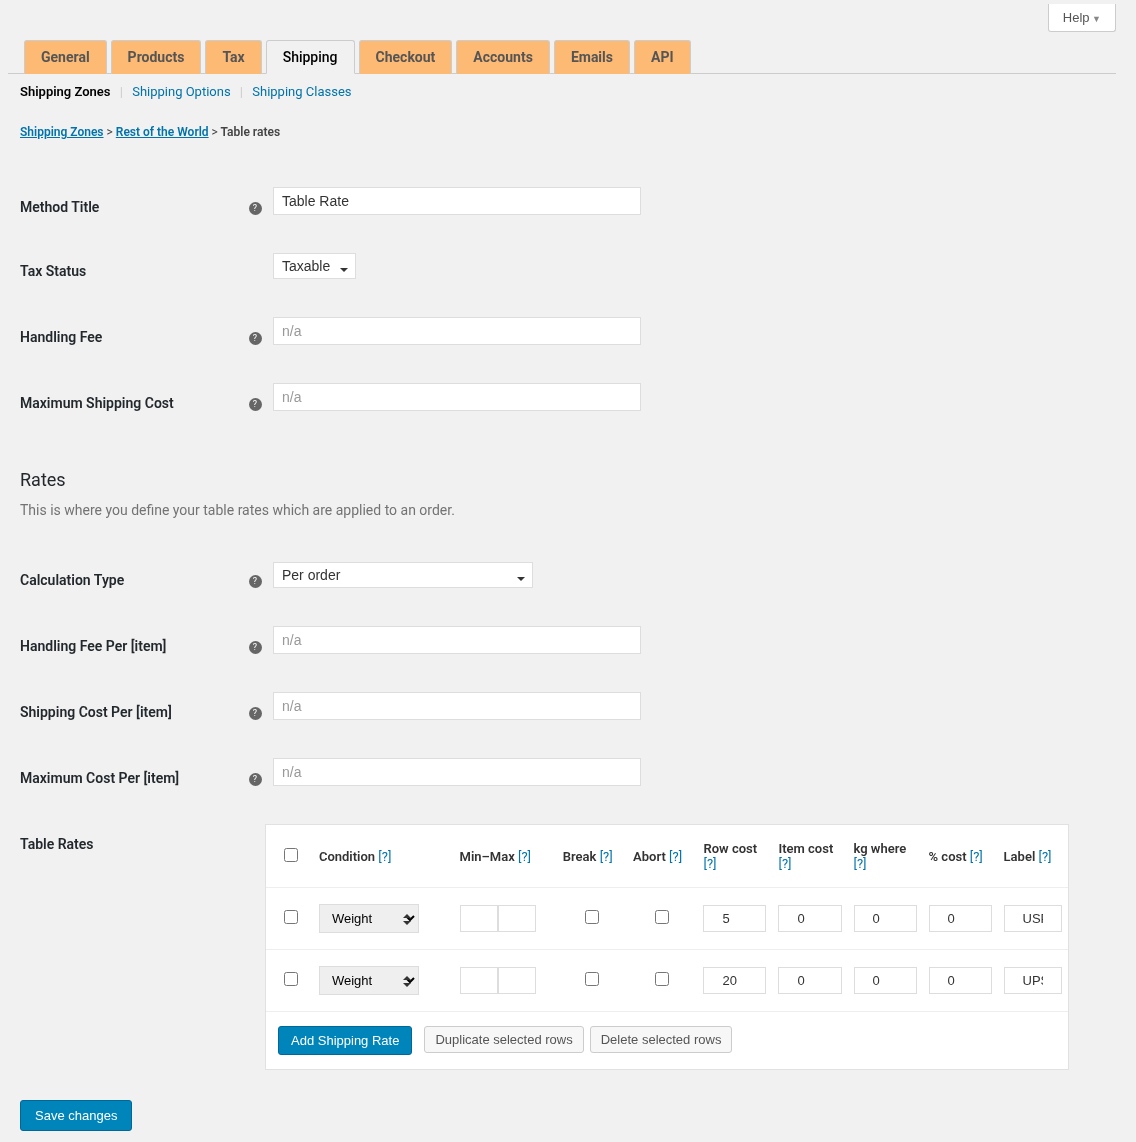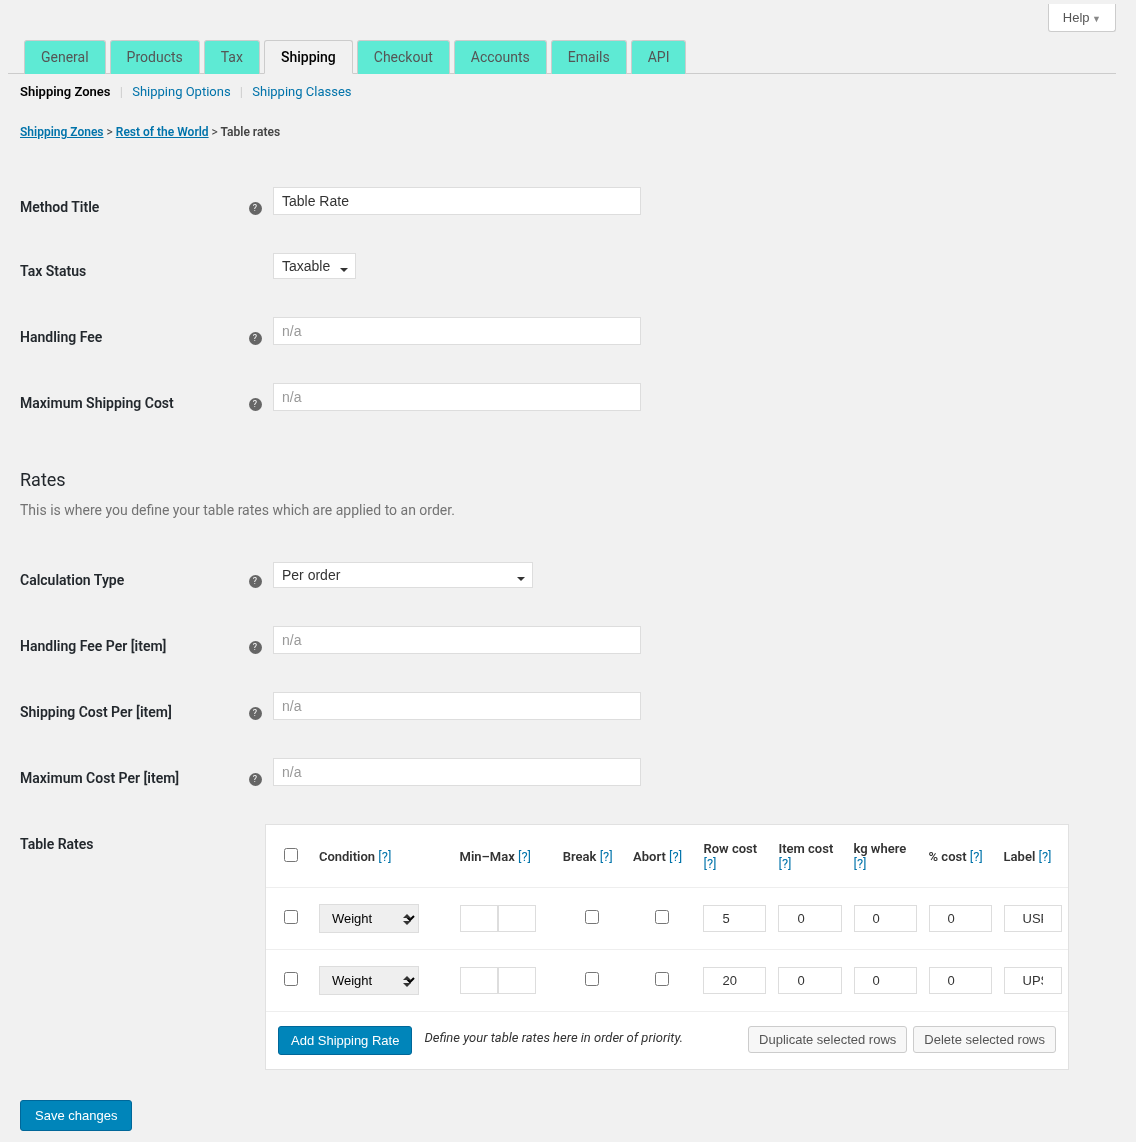--- a/index.html
+++ b/index.html
@@ -18,29 +18,30 @@
   border-radius: 0 0 3px 3px;
   padding: 6px 14px;
   font-size: 13px;
   color: #555;
   cursor: pointer;
 }
 .help-btn::after { content: " ▼"; font-size: 9px; color: #888; }
 
 .tabs { display: flex; border-bottom: 1px solid #ccc; margin: 0 20px 0 8px; }
 .tabs a {
-  background: #5eead4;
+  background: #fdba74;
   border: 1px solid #ccc;
   border-bottom: none;
   padding: 8px 16px;
   margin: 8px 4px -1px 0;
   font-size: 14px;
   color: #555;
   text-decoration: none;
   border-radius: 3px 3px 0 0;
+  font-weight: bold;
 }
 .tabs a.active { background: #f1f1f1; border-bottom: 1px solid #f1f1f1; color: #000; font-weight: 500; }
 .tabs a:first-child { margin-left: 16px; }
 
 .subtabs { padding: 10px 20px; font-size: 13px; }
 .subtabs span.active { font-weight: 600; color: #000; }
 .subtabs a { color: #0073aa; text-decoration: none; }
 .subtabs .sep { color: #ccc; margin: 0 6px; }
 
 .crumb { padding: 16px 20px 10px; font-size: 12px; font-weight: 600; }
@@ -259,21 +260,20 @@
             <td><input type="text" value="20" style=""></td>
             <td><input type="text" value="0" style=""></td>
             <td><input type="text" value="0" style=""></td>
             <td><input type="text" value="0" style=""></td>
             <td><input type="text" value="UPS" style=""></td>
           </tr>
         </tbody>
     </table>
     <div class="rates-foot">
       <button class="btn-primary">Add Shipping Rate</button>
-      <div class="rates-foot-text">Define your table rates here in order of priority.</div>
       <div class="rates-foot-btns-row">
         <button class="btn-secondary">Duplicate selected rows</button>
         <button class="btn-secondary">Delete selected rows</button>
       </div>
     </div>
   </div>
 </div>
 
 <div class="save-wrap">
   <button class="save-btn">Save changes</button>

